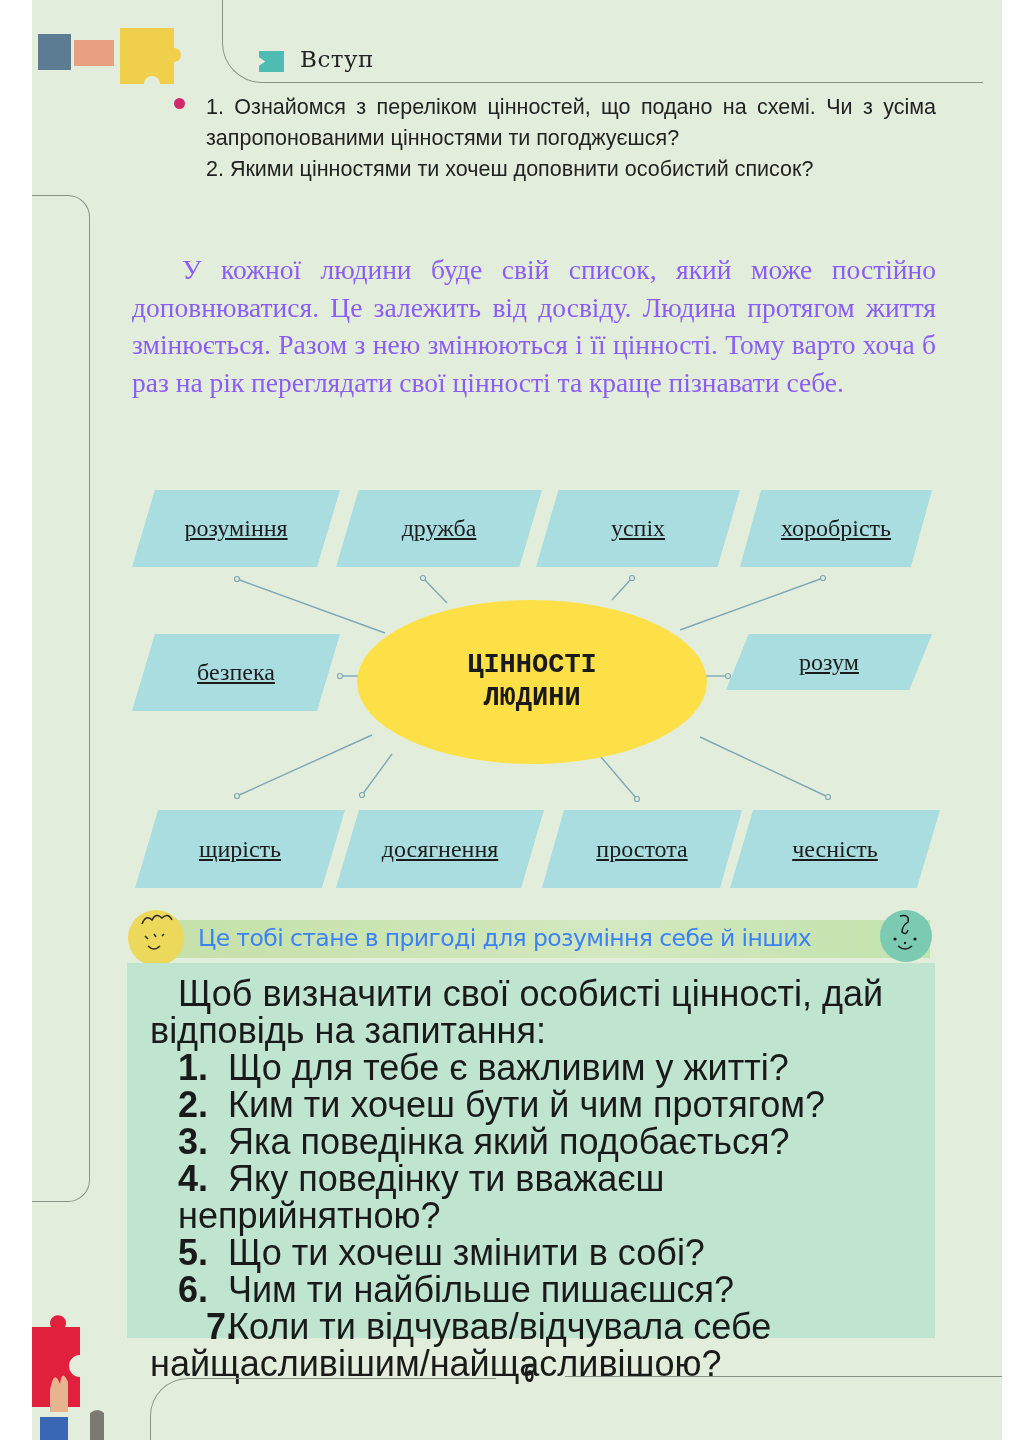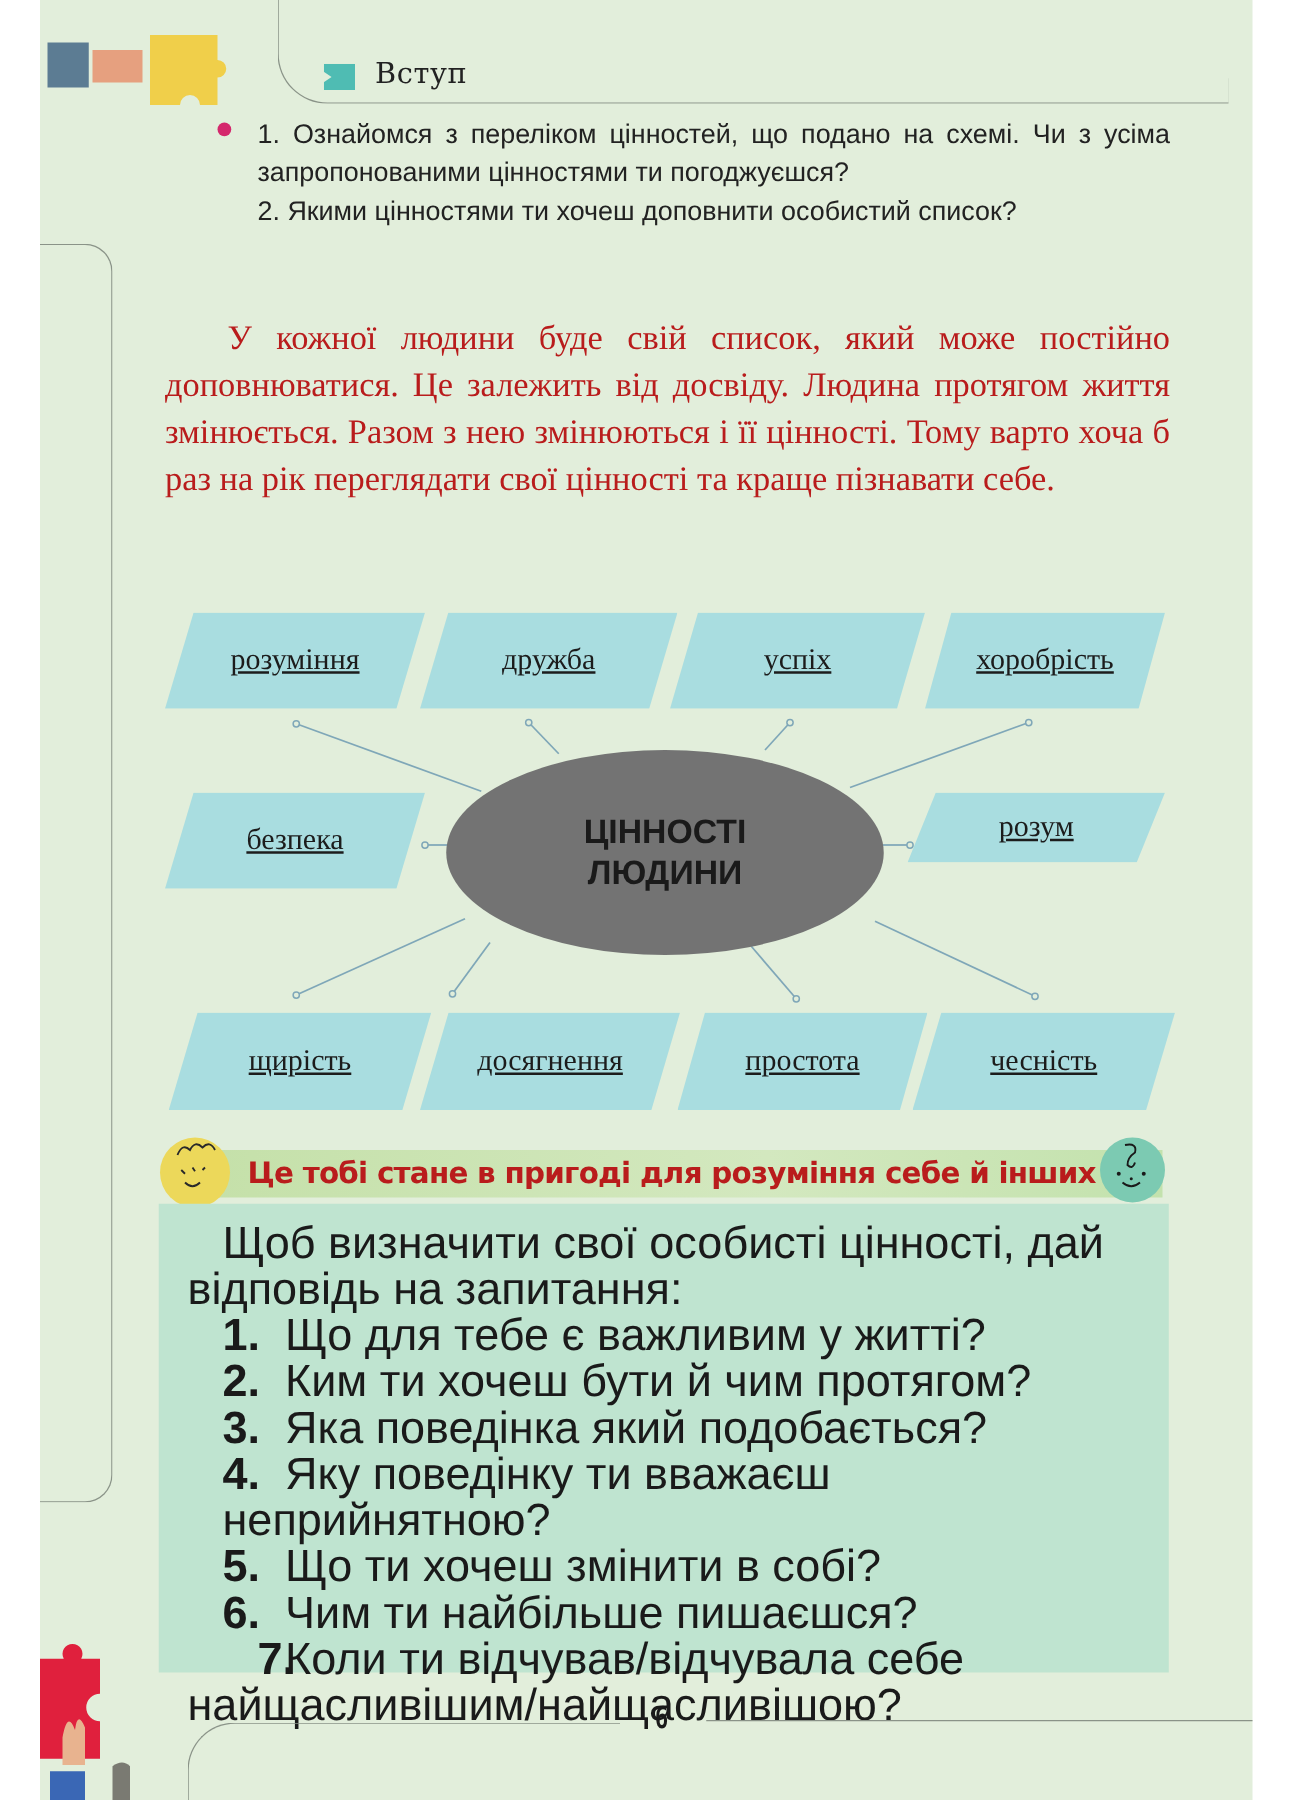--- a/index.html
+++ b/index.html
@@ -15,33 +15,33 @@
   .section-title { position:absolute; left:300px; top:46px; font-size:23px; color:#222; font-family:"DejaVu Serif", serif; letter-spacing:0.5px;text-align:center; }
 
   
   .margin-frame { position:absolute; left:32px; top:195px; width:57px; height:1005px; border-right:1px solid #8a9388; border-top:1px solid #8a9388; border-bottom:1px solid #8a9388; border-top-right-radius:22px; border-bottom-right-radius:22px; }
 
   
   .bullet { position:absolute; left:174px; top:98px; width:11px; height:11px; border-radius:50%; background:#d4286c; }
   .q-block { position:absolute; left:206px; top:92px; width:730px; font-size:21.5px; line-height:31px; color:#222; text-align:justify; }
   .q-block p { margin:0; }
 
-  .para { position:absolute; left:132px; top:251px; width:804px; font-size:27.5px; line-height:37.5px; color:#b91c1c; text-align:justify; }
+  .para { position:absolute; left:132px; top:251px; width:804px; font-size:27.5px; line-height:37.5px; color:#8b5cf6; text-align:justify; }
   .para p { margin:0; text-indent:50px; }
 
   
   .diagram { position:absolute; left:0; top:0; width:1035px; height:900px; }
   .para-box { position:absolute; display:flex; align-items:center; justify-content:center; font-size:24px; color:#1c1c1c; }
   .para-box .shape { position:absolute; inset:0; background:#a9dde0; clip-path:polygon(11% 0,100% 0,89% 100%,0 100%); }
   .para-box span { position:relative;text-decoration:underline; }
-  .ellipse { position:absolute; left:357px; top:600px; width:350px; height:164px; border-radius:50%; background:#737373; display:flex; align-items:center; justify-content:center; text-align:center; font-weight:bold; font-size:27px; line-height:33px; color:#1a1a1a; }
+  .ellipse { position:absolute; left:357px; top:600px; width:350px; height:164px; border-radius:50%; background:#fde047; display:flex; align-items:center; justify-content:center; text-align:center; font-weight:bold; font-size:27px; line-height:33px; color:#1a1a1a;font-family:Liberation Mono, monospace; }
 
   
   .banner-strip { position:absolute; left:140px; top:920px; width:790px; height:38px; background:linear-gradient(to right,#c4e0a8,#d3e8bf 60%,#c3e2ad); }
-  .banner-text { position:absolute; left:198px; top:924px; font-size:23.5px; color:#b91c1c; font-family:"DejaVu Sans", sans-serif; letter-spacing:-0.6px;font-weight:bold; }
+  .banner-text { position:absolute; left:198px; top:924px; font-size:23.5px; color:#3b82f6; font-family:"DejaVu Sans", sans-serif; letter-spacing:-0.6px; }
   .face { position:absolute; border-radius:50%; }
   .face-left { left:128px; top:910px; width:56px; height:56px; background:#ecd85a; }
   .face-right { left:880px; top:910px; width:52px; height:52px; background:#7ccab2; }
 
   
   .tip-box { position:absolute; left:127px; top:963px; width:808px; height:375px; background:#bfe4d0; }
   .tip-text { position:absolute; left:150px; top:975px; width:770px; font-size:36px; line-height:37px; color:#1a1a1a; }
   .tip-text p { margin:0; }
   .tip-intro { text-indent:28px; }
   .q-item { padding-left:28px; }

